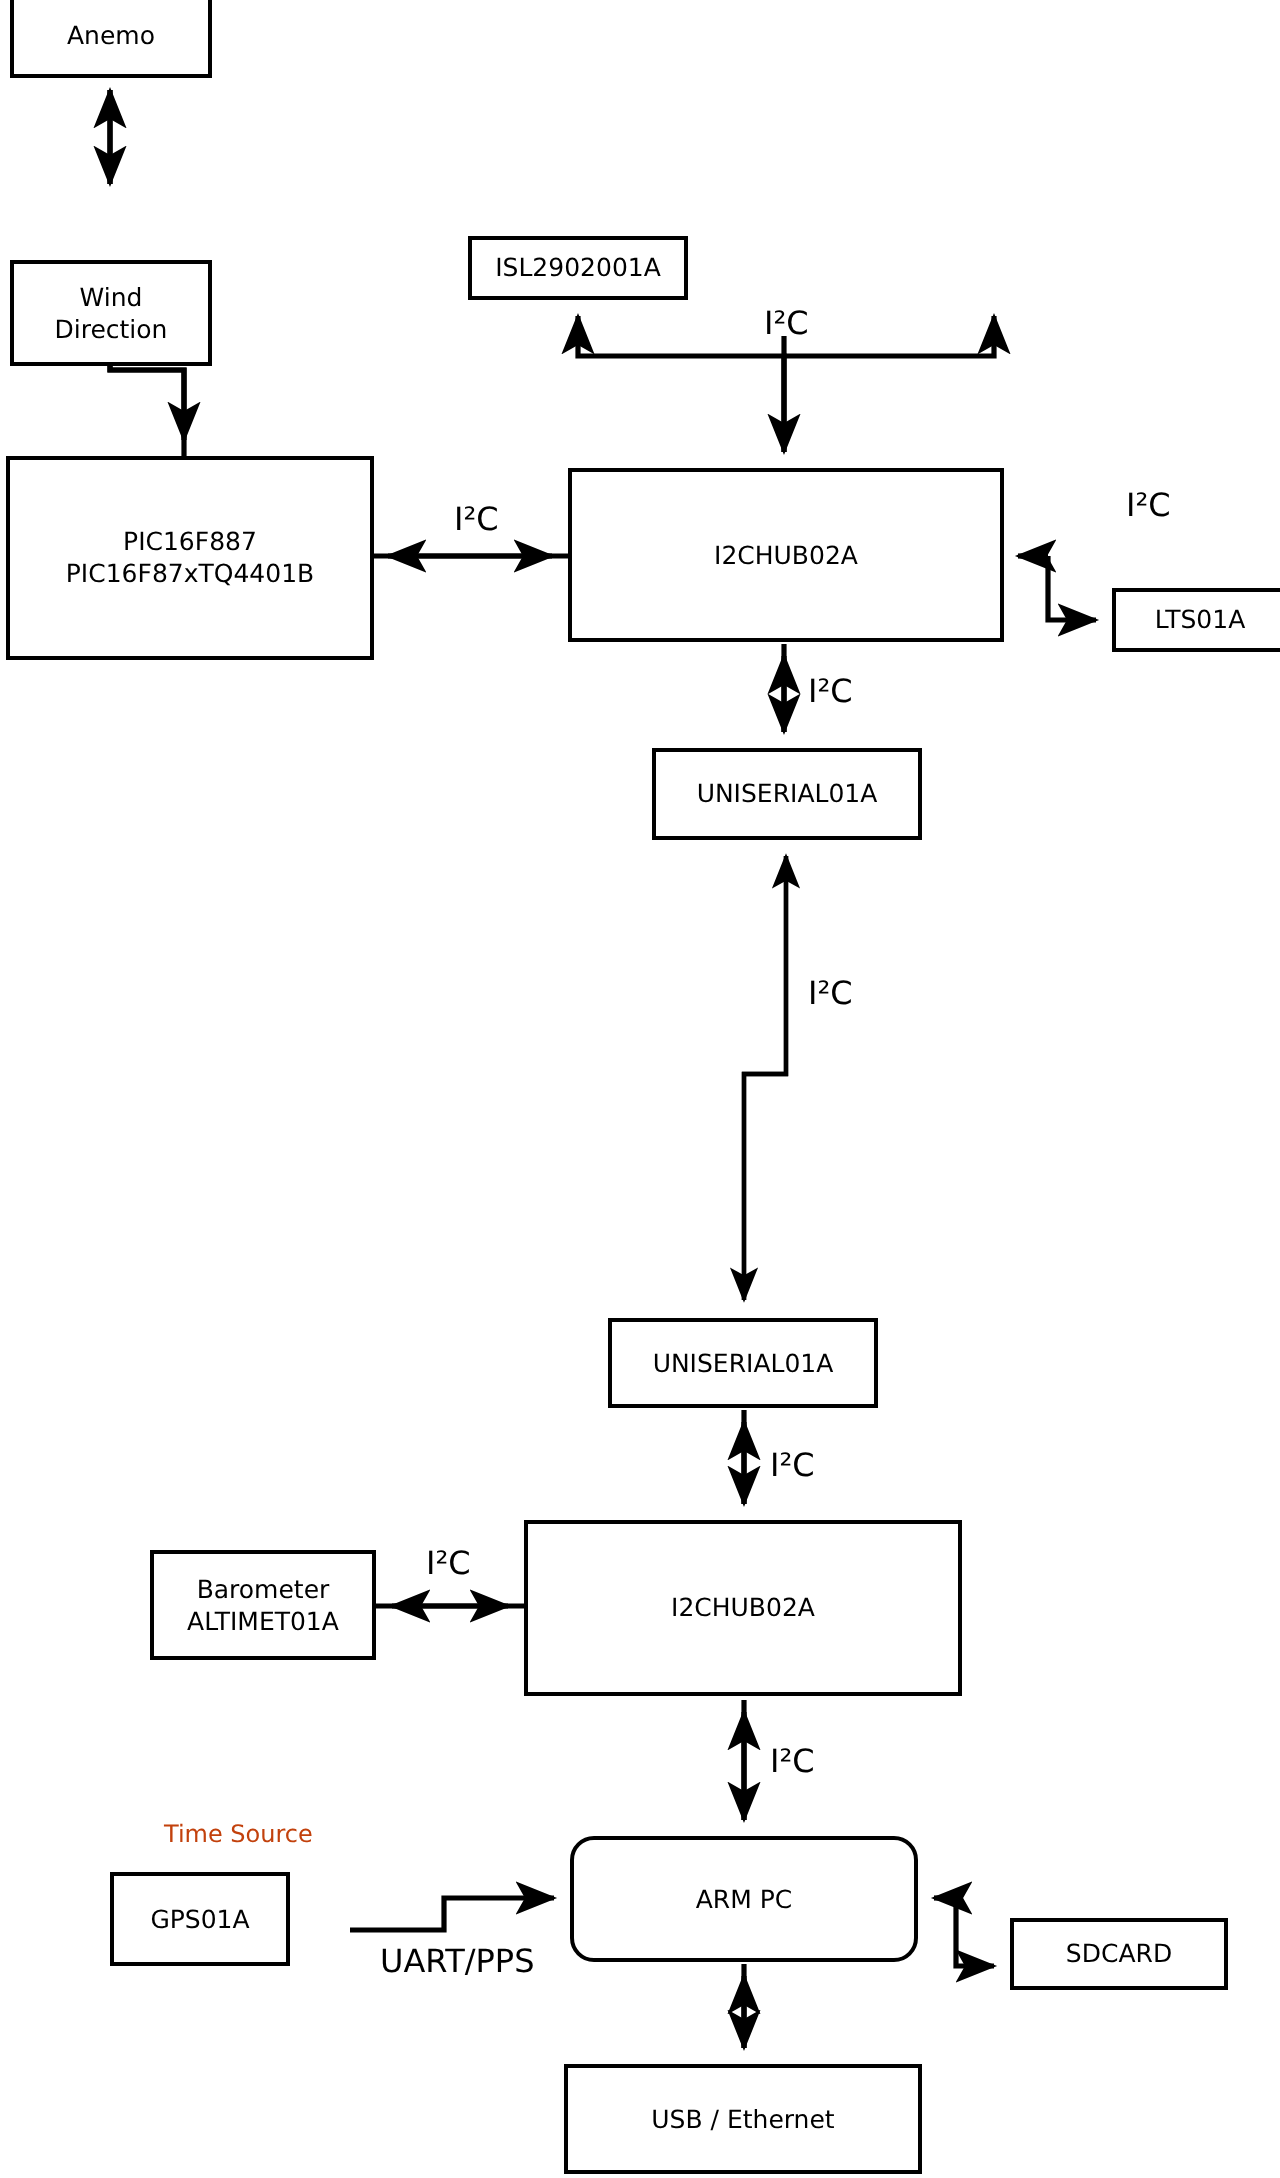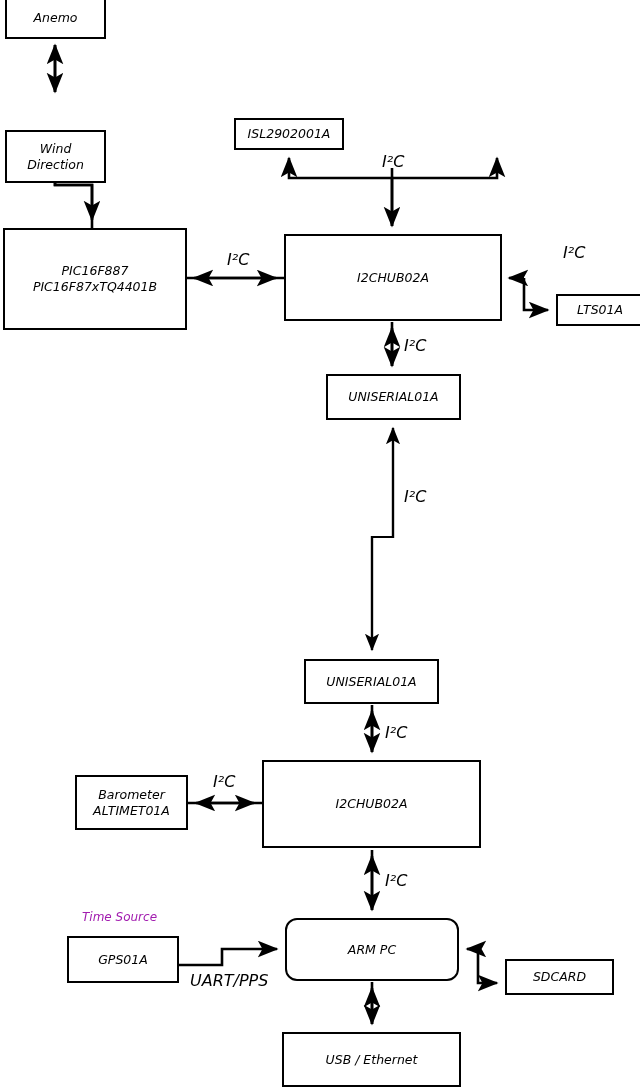--- a/index.html
+++ b/index.html
@@ -9,21 +9,20 @@
   }
   body {
     font-family: "DejaVu Sans", "Liberation Sans", sans-serif;
   }
   #diagram-root {
     position: relative;
     width: 640px;
     height: 1089px;
     background: #ffffff;
     overflow: hidden;
-    font-style: italic;
   }
   #wires {
     position: absolute;
     left: 0;
     top: 0;
     width: 640px;
     height: 1089px;
   }
   .node {
     position: absolute;
@@ -44,21 +43,21 @@
     position: absolute;
     font-size: 16px;
     color: #000000;
     z-index: 3;
     white-space: nowrap;
     background: transparent;
   }
   .free-label {
     position: absolute;
     font-size: 12px;
-    color: #a21caf;
+    color: #c2410c;
     z-index: 3;
     white-space: nowrap;
   }
 </style>
 </head>
 <body>
 
 <div id="diagram-root">
 
   <svg id="wires" viewBox="0 0 640 1089" xmlns="http://www.w3.org/2000/svg">
@@ -151,21 +150,21 @@
 
   <div class="node" style="left:326px; top:374px; width:135px; height:46px;">UNISERIAL01A</div>
 
   <div class="node" style="left:304px; top:659px; width:135px; height:45px;">UNISERIAL01A</div>
 
   <div class="node" style="left:75px; top:775px; width:113px; height:55px;">Barometer
 ALTIMET01A</div>
 
   <div class="node" style="left:262px; top:760px; width:219px; height:88px;">I2CHUB02A</div>
 
-  <div class="node" style="left:67px; top:936px; width:112px; height:47px;">GPS01A</div>
+  <div class="node" style="left:55px; top:936px; width:90px; height:47px;">GPS01A</div>
 
   <div class="node" style="left:285px; top:918px; width:174px; height:63px;border-radius:12px;">ARM PC</div>
 
   <div class="node" style="left:505px; top:959px; width:109px; height:36px;">SDCARD</div>
 
   <div class="node" style="left:282px; top:1032px; width:179px; height:55px;">USB / Ethernet</div>
 
   <div class="edge-label" style="left:227px; top:250px;">I²C</div>
 
   <div class="edge-label" style="left:382px; top:152px;">I²C</div>

